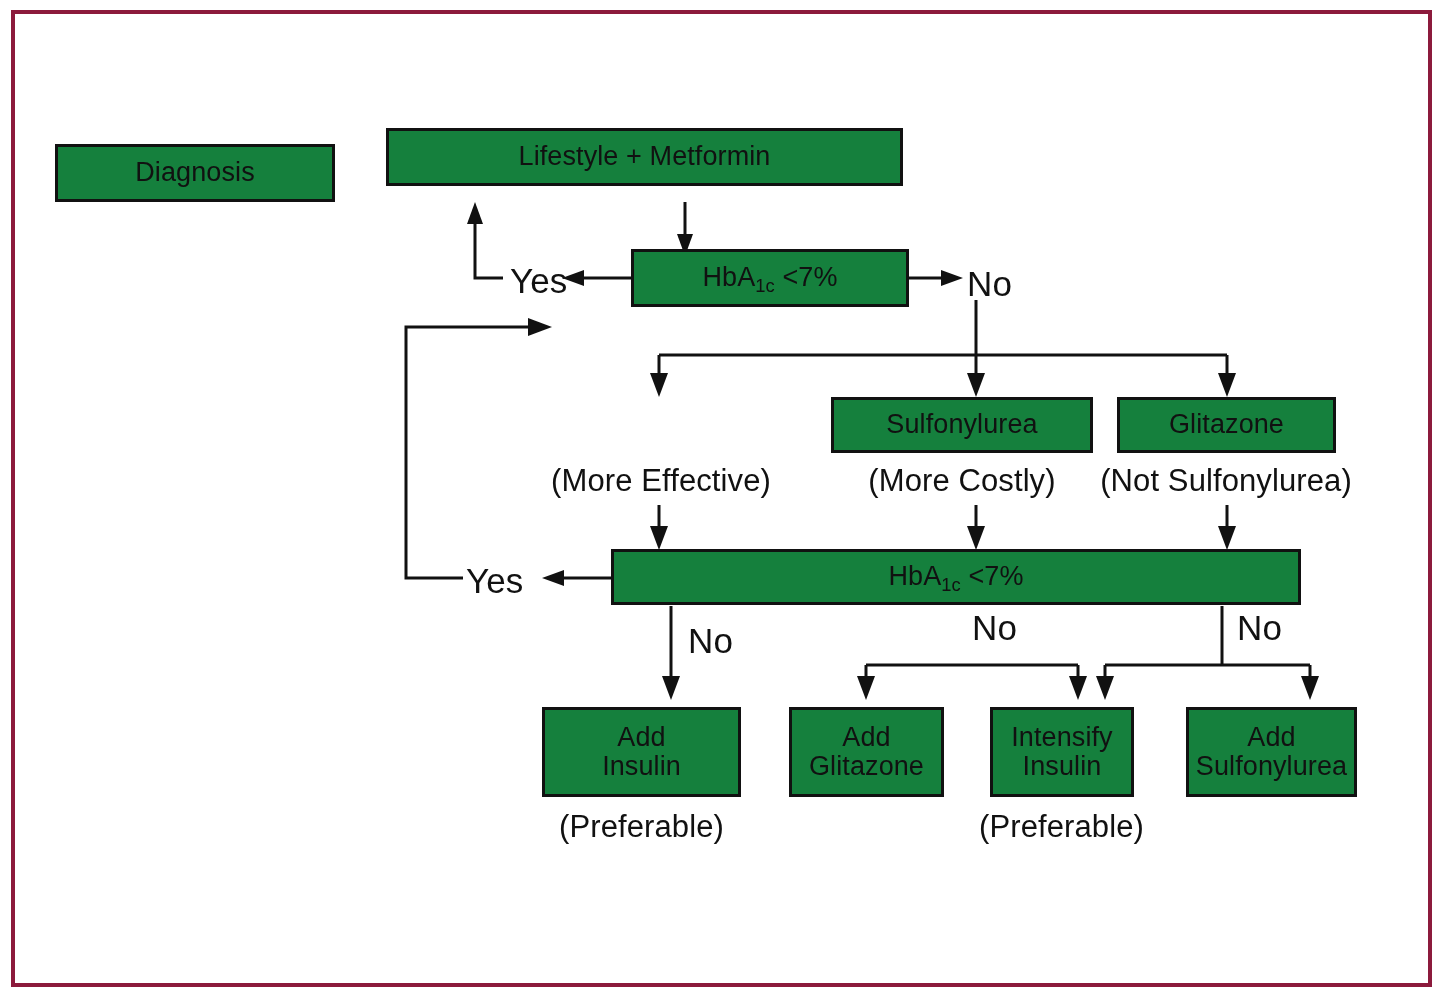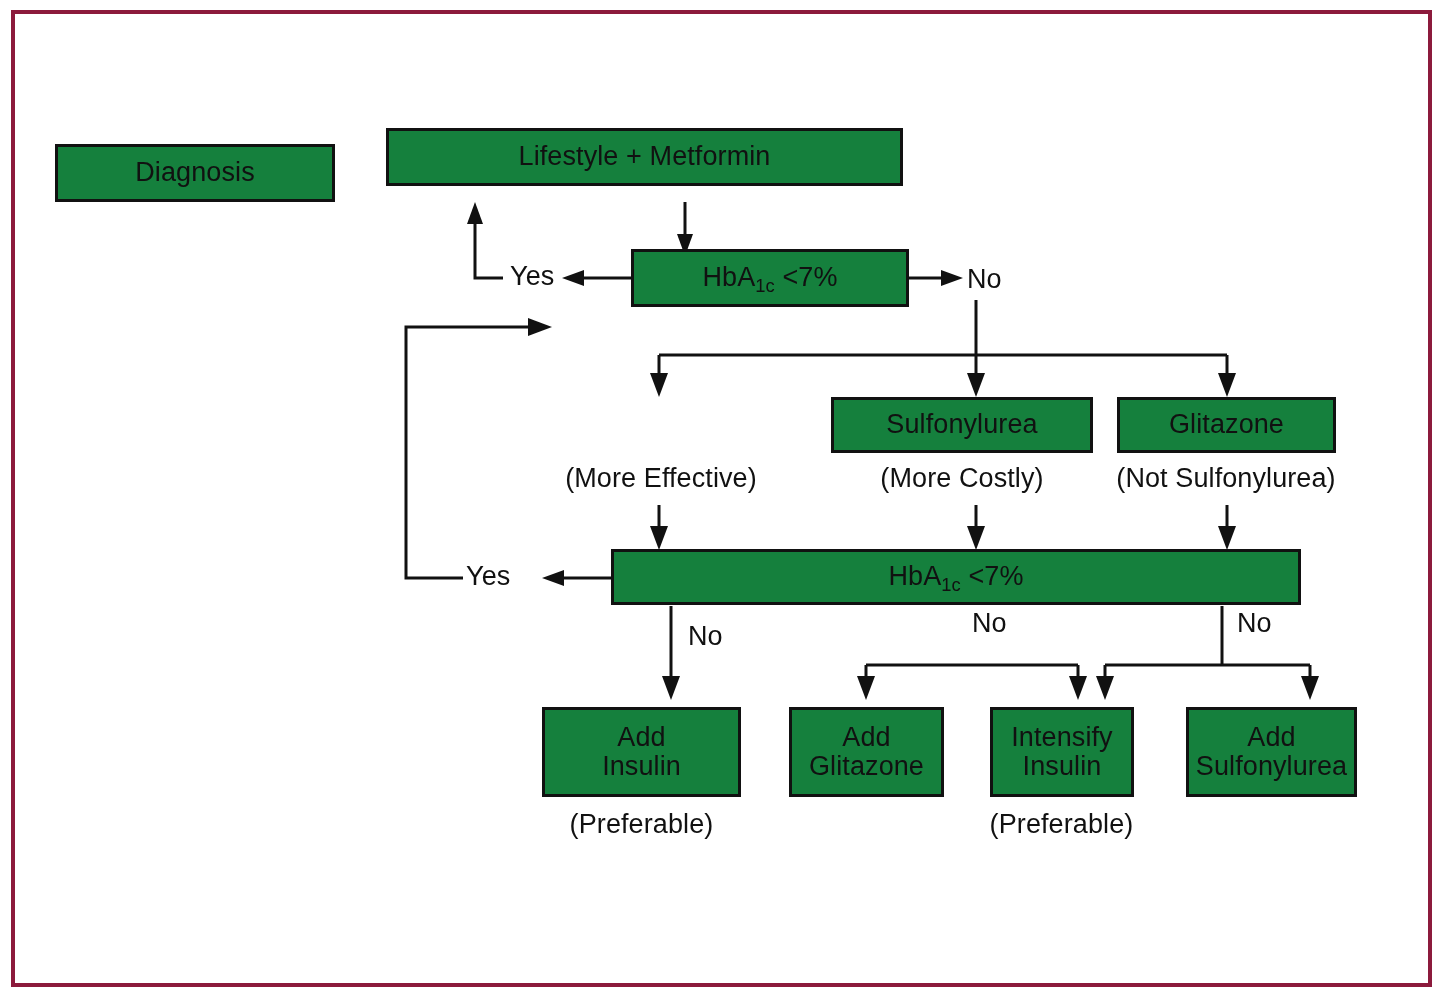--- a/index.html
+++ b/index.html
@@ -46,29 +46,29 @@
     text-align: center;
     color: #111111;
     font-size: 27px;
     line-height: 1.08;
     letter-spacing: 0.1px;
     white-space: pre-line;
   }
   .cap {
     position: absolute;
     color: #111111;
-    font-size: 27px;
+    font-size: 31px;
     text-align: center;
     white-space: nowrap;
     letter-spacing: 0.1px;
   }
   .lbl {
     position: absolute;
     color: #111111;
-    font-size: 27px;
+    font-size: 35px;
     white-space: nowrap;
     letter-spacing: 0.1px;
     text-align: center;
   }
   .hba {
     font-size: 27px;
   }
   .hba sub {
     font-size: 0.68em;
     vertical-align: baseline;

